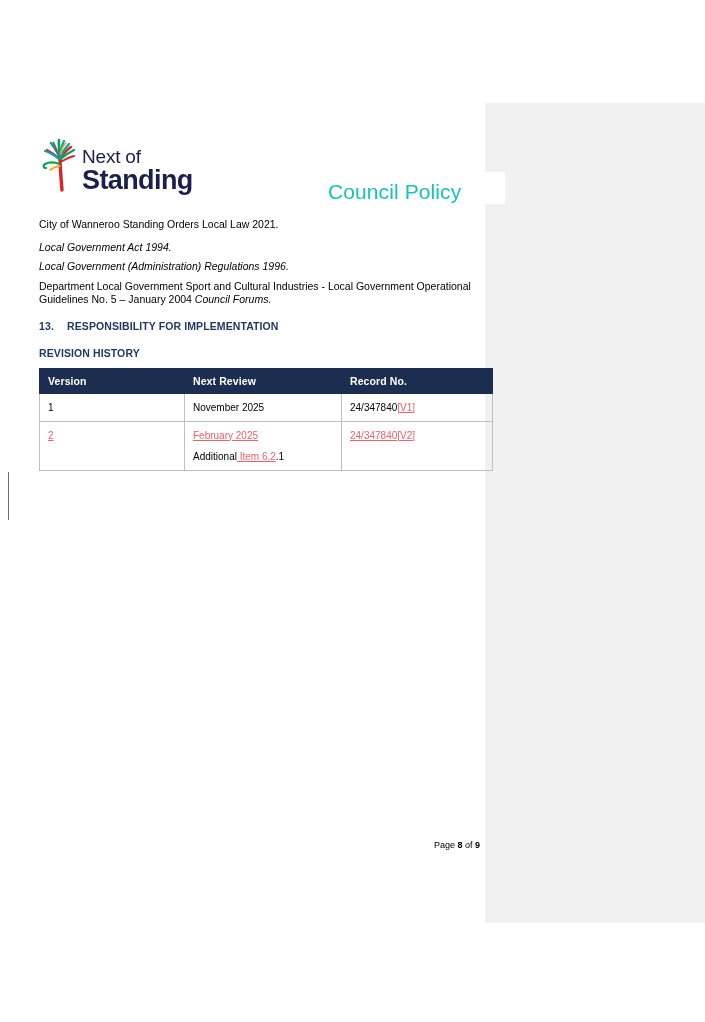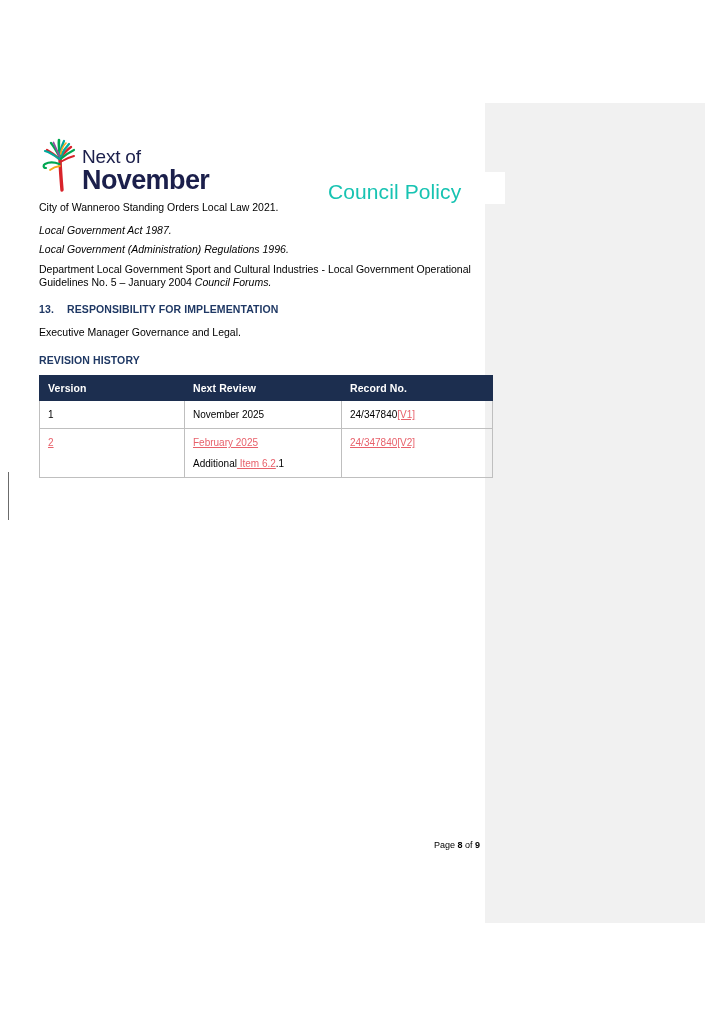--- a/index.html
+++ b/index.html
@@ -95,21 +95,21 @@
     font-size: 21px;
     color: #17c3b2;
     letter-spacing: 0.1px;
     white-space: nowrap;
   }
 
   
   .content {
     position: absolute;
     left: 39px;
-    top: 201px;
+    top: 218px;
     width: 441px;
   }
   p.body-text {
     margin: 0 0 9px 0;
     font-size: 10.5px;
     line-height: 13.5px;
     color: #000000;
   }
   p.body-text.italic { font-style: italic; }
   p.tight { margin-bottom: 6px; }
@@ -209,42 +209,41 @@
           <path d="M19.2 21 C14 17 9 14 5 13" stroke="#00a99d" stroke-width="2.2"></path>
           <path d="M19.8 18.5 C20.5 12 22 7 24 3" stroke="#00a99d" stroke-width="2.2"></path>
           <path d="M19.4 18.5 C17 12 15 8 13.5 4.5" stroke="#8d4f9e" stroke-width="1.8"></path>
           <path d="M19.4 26 C14 24 9 24 5 26 C3 27 3 30 6 30" stroke="#00a651" stroke-width="2.2"></path>
           <path d="M19.8 28 C16 28.5 12.5 30 10 32" stroke="#f5a81c" stroke-width="1.8"></path>
           <path d="M20.6 16 C21.5 11 23.5 7.5 26 5" stroke="#f5a81c" stroke-width="1.6"></path>
         </g>
       </svg>
       <span class="logo-text">
         <span class="logo-city">Next of</span>
-        <span class="logo-wanneroo">November</span>
+        <span class="logo-wanneroo">Standing</span>
       </span>
     </div>
 
     <div class="council-policy">Council Policy</div>
   </div>
 
   <div class="content">
 
     <p class="body-text">City of Wanneroo Standing Orders Local Law 2021.</p>
 
 
-    <p class="body-text italic tight">Local Government Act 1987.</p>
+    <p class="body-text italic tight">Local Government Act 1994.</p>
     <p class="body-text italic tight">Local Government (Administration) Regulations 1996.</p>
     <p class="body-text"><span>Department Local Government Sport and Cultural Industries - Local Government Operational Guidelines No. 5 – January 2004 </span><span class="it">Council Forums.</span></p>
 
     <h2 class="section-heading">
       <span class="num">13.</span>
       <span>RESPONSIBILITY FOR IMPLEMENTATION</span>
     </h2>
 
-    <p class="body-text">Executive Manager Governance and Legal.</p>
 
     <h2 class="plain-heading">REVISION HISTORY</h2>
 
     <table class="revision">
       <colgroup>
           <col class="c1">
           <col class="c2">
           <col class="c3">
         </colgroup>
       <thead>

